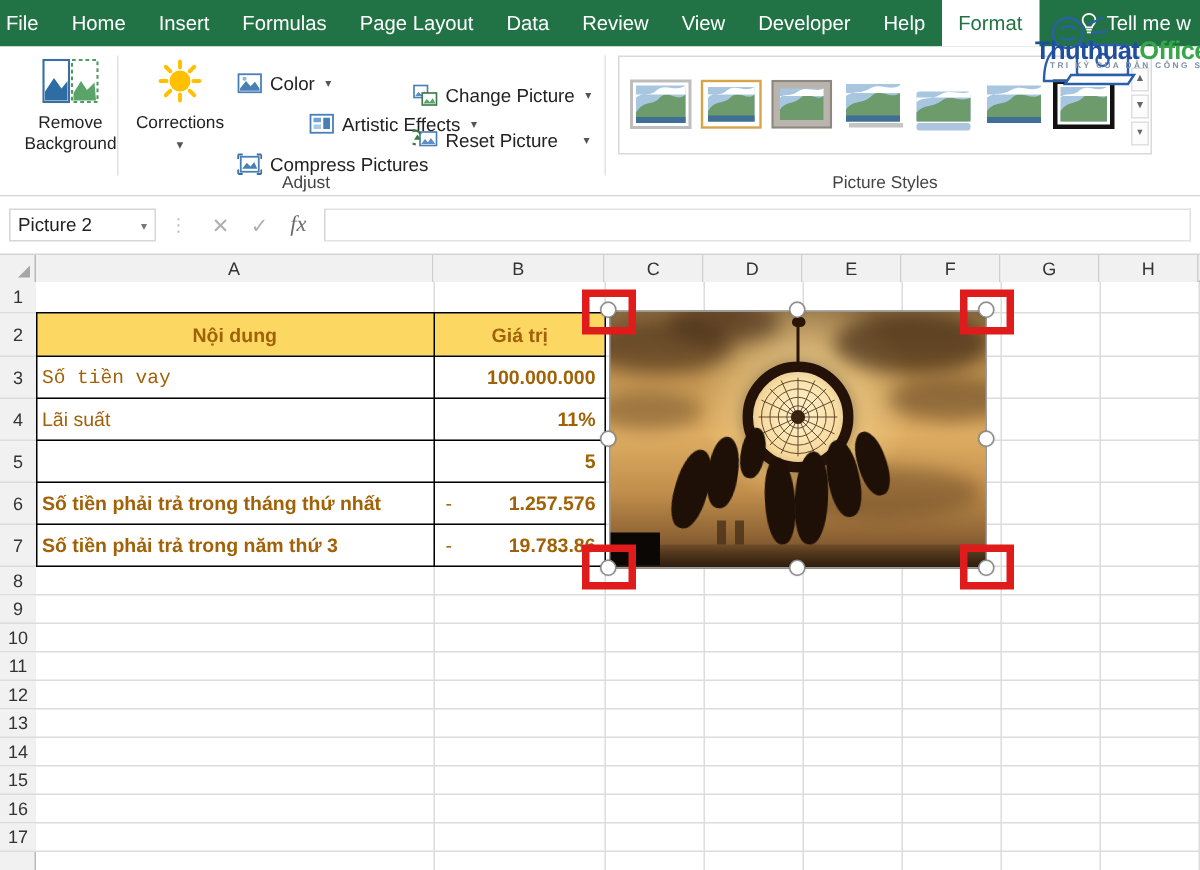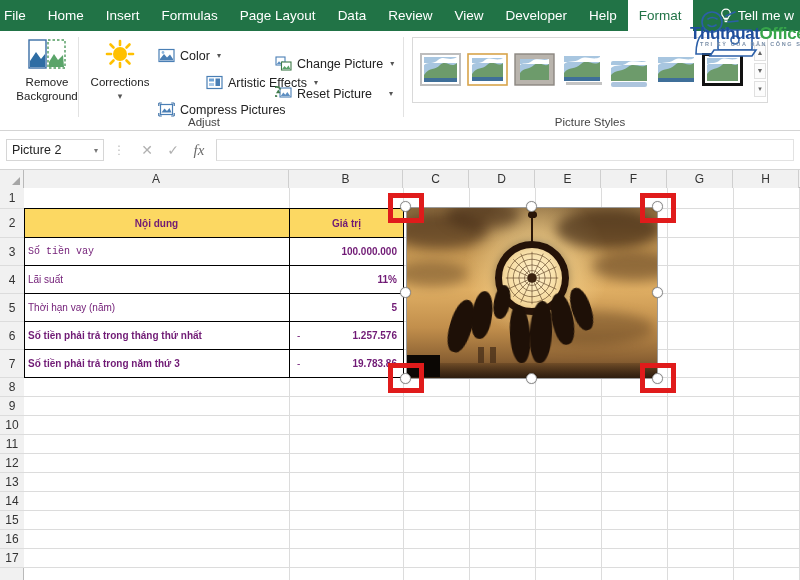--- a/index.html
+++ b/index.html
@@ -137,21 +137,21 @@
     background: #f1f1f1;
   }
   .cells {
     position: absolute; left: 24px; top: 18px; width: 776px; height: 392px;
     background: #ffffff;
   }
   .vline { position: absolute; top: 0; width: 1px; height: 392px; background: #dcdcdc; }
   .hline { position: absolute; left: 0; width: 776px; height: 1px; background: #dcdcdc; }
 
   .cell {
-    position: absolute; font-size: 10px; color: #701a75;
+    position: absolute; font-size: 13px; color: #a16207;
     display: flex; align-items: center; white-space: nowrap; overflow: hidden;
   }
   .cell.hdr { background: #fcd862; font-weight: bold; justify-content: center; }
   .cell.right { justify-content: flex-end; padding-right: 6px; font-weight: bold; }
   .cell.left { justify-content: flex-start; padding-left: 4px; }
   .cell.bold { font-weight: bold; }
   .tbl-border { position: absolute; background: #000; }
 
   
   .pic {
@@ -516,21 +516,20 @@
 
       <div class="cell hdr" style="left:0px;   top:21px; width:265px; height:28px;">Nội dung</div>
       <div class="cell hdr" style="left:266px; top:21px; width:113px; height:28px;">Giá trị</div>
 
       <div class="cell left" style="left:0px;   top:50px; width:265px; height:27px;font-family:Liberation Mono, monospace;">Số tiền vay</div>
       <div class="cell right" style="left:266px; top:50px; width:113px; height:27px;">100.000.000</div>
 
       <div class="cell left" style="left:0px;   top:78px; width:265px; height:27px;">Lãi suất</div>
       <div class="cell right" style="left:266px; top:78px; width:113px; height:27px;">11%</div>
 
-      <div class="cell left" style="left:0px;   top:106px; width:265px; height:27px;">Thời hạn vay (năm)</div>
       <div class="cell right" style="left:266px; top:106px; width:113px; height:27px;">5</div>
 
       <div class="cell left bold" style="left:0px; top:134px; width:265px; height:27px;">Số tiền phải trả trong tháng thứ nhất</div>
       <div class="cell left" style="left:269px; top:134px; width:12px; height:27px;">-</div>
       <div class="cell right" style="left:266px; top:134px; width:113px; height:27px;">1.257.576</div>
 
       <div class="cell left bold" style="left:0px; top:162px; width:265px; height:27px;">Số tiền phải trả trong năm thứ 3</div>
       <div class="cell left" style="left:269px; top:162px; width:12px; height:27px;">-</div>
       <div class="cell right" style="left:266px; top:162px; width:113px; height:27px;">19.783.86</div>
 

